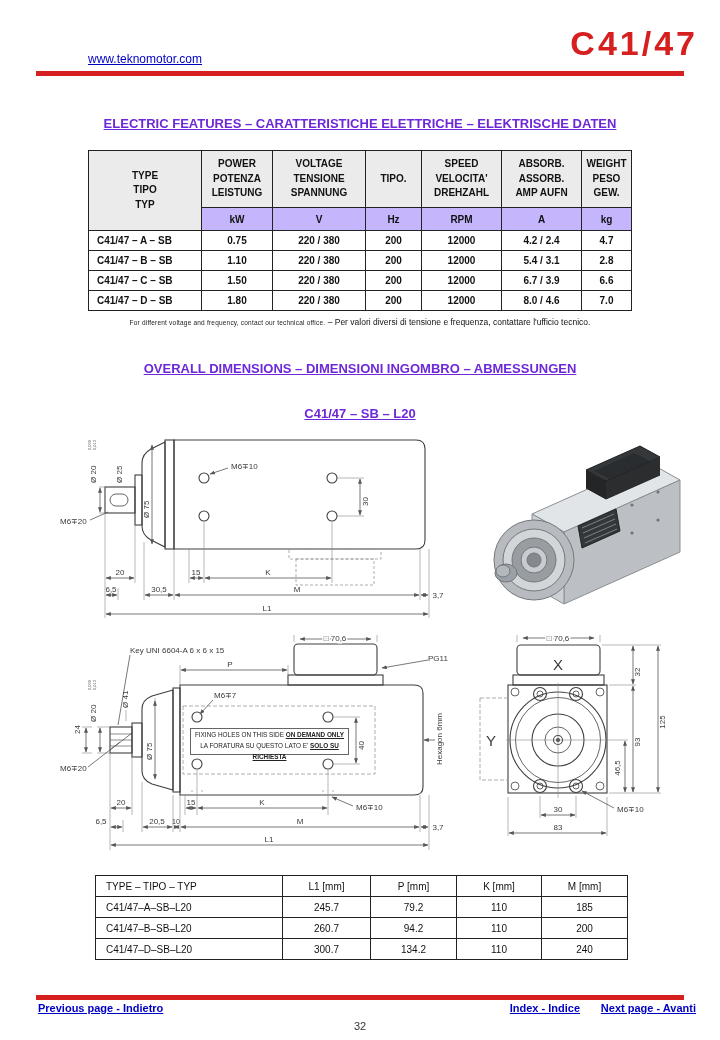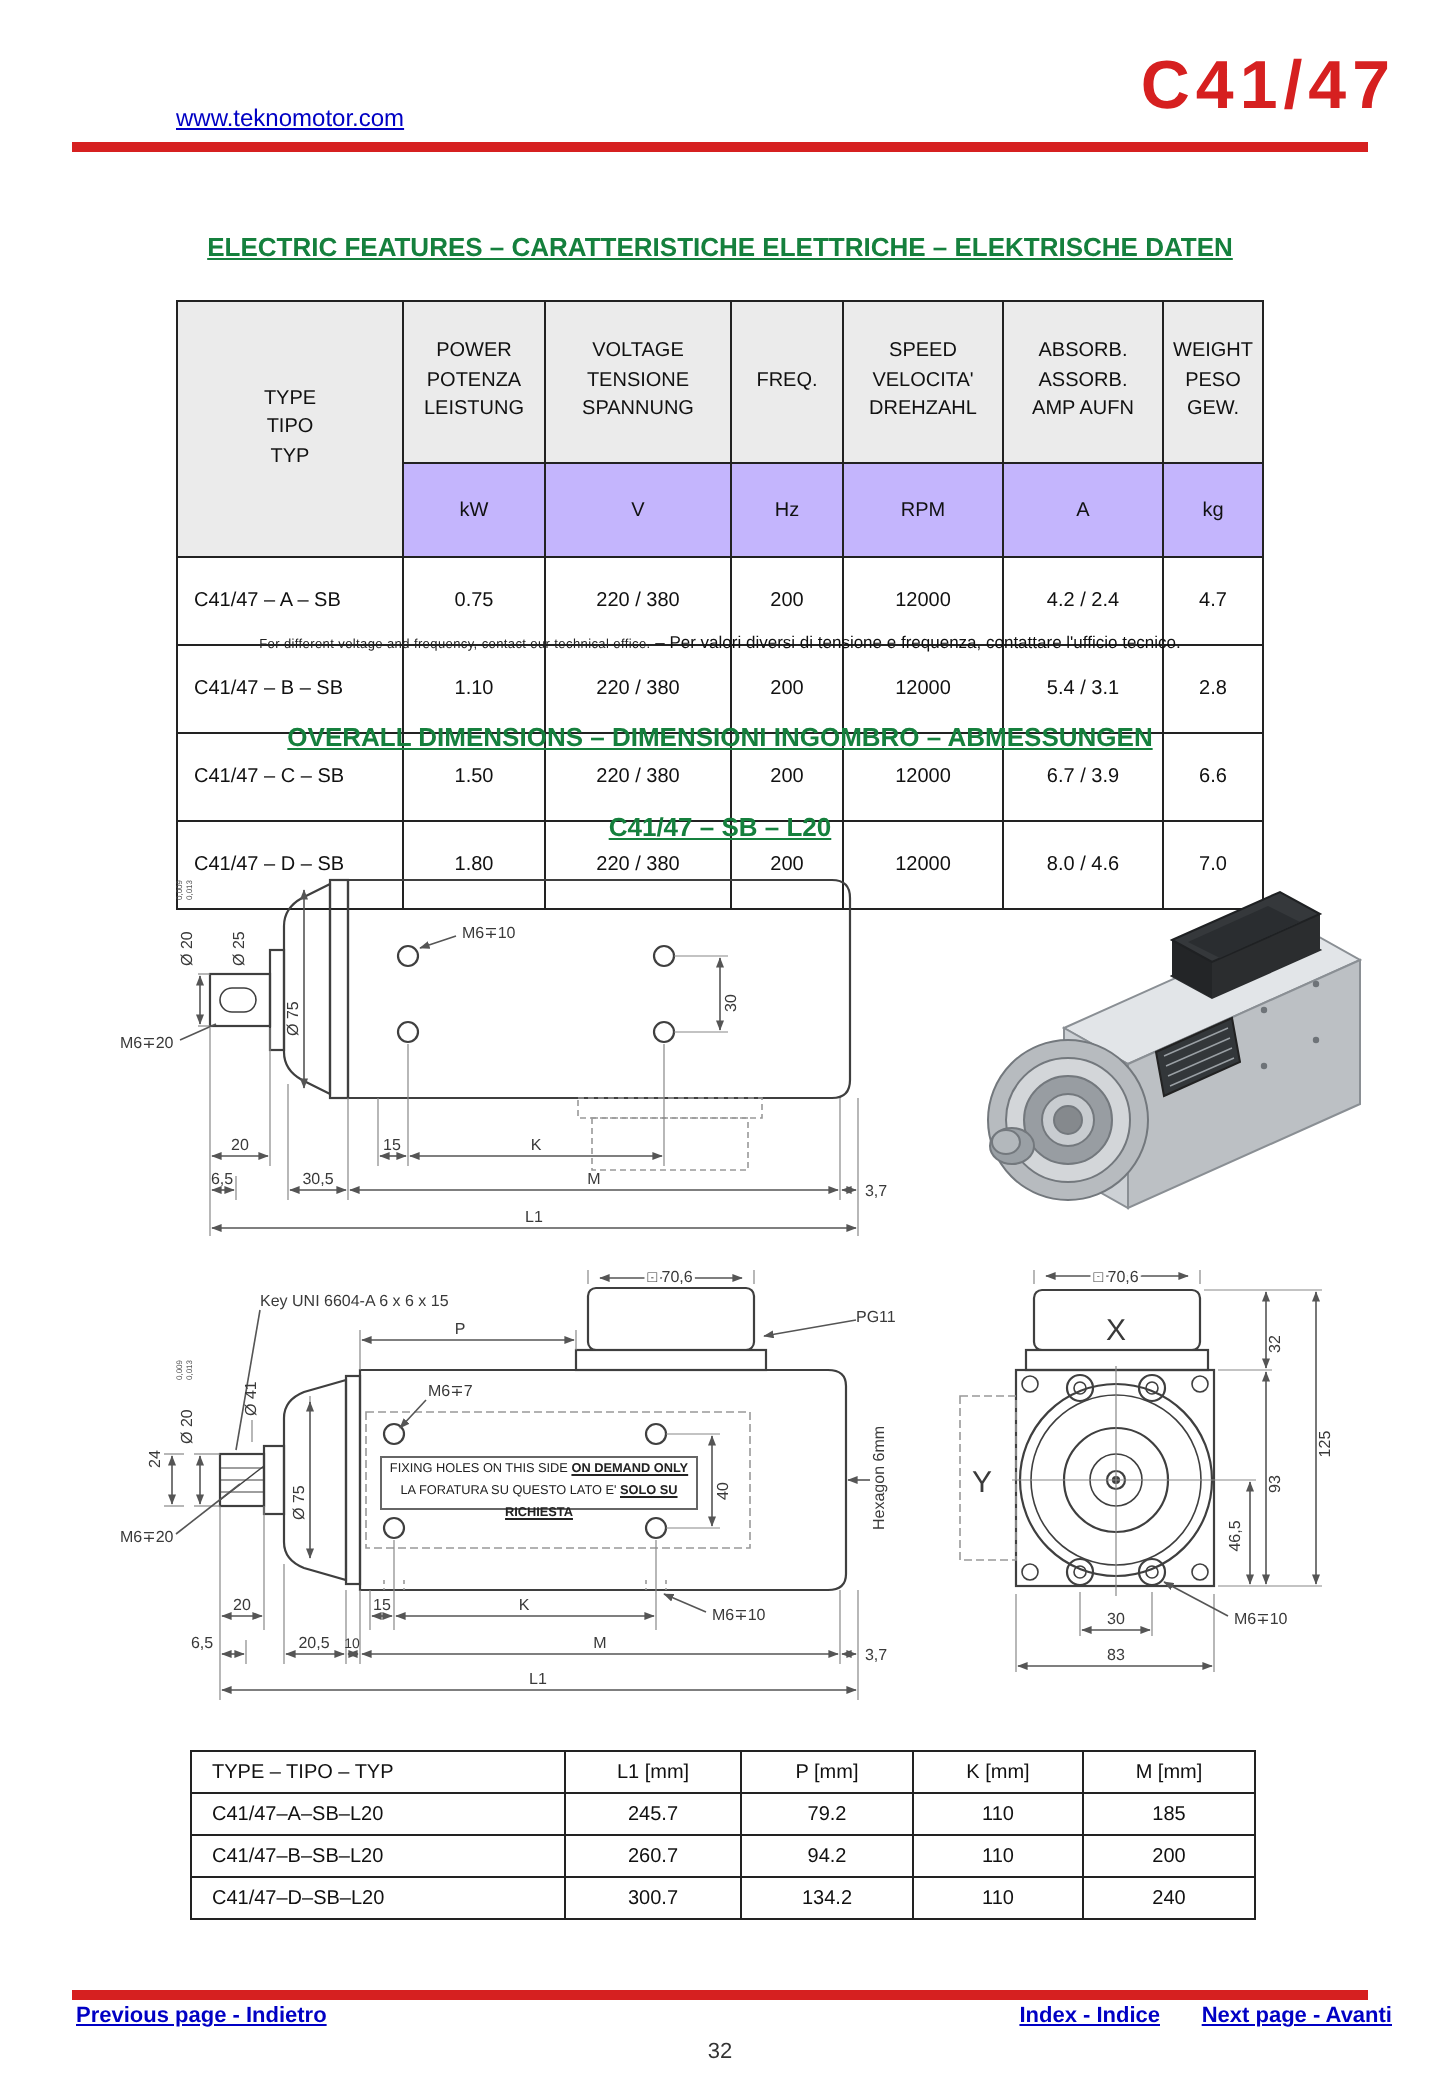--- a/index.html
+++ b/index.html
@@ -5,27 +5,27 @@
   html,body{margin:0;padding:0;background:#fff;}
   body{width:720px;height:1040px;position:relative;font-family:"Liberation Sans",sans-serif;color:#111;}
   .abs{position:absolute;}
   
   .site-link{left:88px;top:52px;font-size:12px;color:#0000c4;text-decoration:underline;cursor:pointer;}
   .page-title{right:22px;top:24px;font-size:34px;font-weight:bold;color:#d62020;letter-spacing:3px;}
   .rule{left:36px;width:648px;height:5px;background:#d62020;}
   .rule-top{top:71px;}
   .rule-bottom{top:995px;}
   
-  .red-head{left:0;width:720px;text-align:center;color:#15803d;font-weight:bold;text-decoration:underline;font-size:13px;}
+  .red-head{left:0;width:720px;text-align:center;color:#6d28d9;font-weight:bold;text-decoration:underline;font-size:13px;}
   .h-electric{top:116px;}
   .h-dims{top:361px;text-align:center;}
   .h-model{top:406px;}
   
   .etable{left:88px;top:150px;border-collapse:collapse;table-layout:fixed;font-size:10px;}
-  .etable td{border:1px solid #222;text-align:center;padding:12px 2px;}
+  .etable td{border:1px solid #222;text-align:center;padding:0 2px;font-weight:bold;}
   .etable .hc{background:#ebebeb;line-height:1.45;}
   .etable .hrow td{height:56px;}
   .etable .urow td{height:22px;background:#c4b5fd;}
   .etable .drow td{height:19px;}
   .etable .drow td.tcol{text-align:left;padding-left:8px;}
   .footnote{left:88px;top:311px;width:544px;text-align:center;white-space:nowrap;}
   .fn-en{font-size:6.5px;color:#222;letter-spacing:.2px;}
   .fn-it{font-size:8.5px;color:#111;}
   
   svg text{font-family:"Liberation Sans",sans-serif;}
@@ -76,21 +76,21 @@
       <div>POWER</div>
       <div>POTENZA</div>
       <div>LEISTUNG</div>
     </td>
     <td class="hc">
       <div>VOLTAGE</div>
       <div>TENSIONE</div>
       <div>SPANNUNG</div>
     </td>
     <td class="hc">
-      <div>FREQ.</div>
+      <div>TIPO.</div>
     </td>
     <td class="hc">
       <div>SPEED</div>
       <div>VELOCITA'</div>
       <div>DREHZAHL</div>
     </td>
     <td class="hc">
       <div>ABSORB.</div>
       <div>ASSORB.</div>
       <div>AMP AUFN</div>

